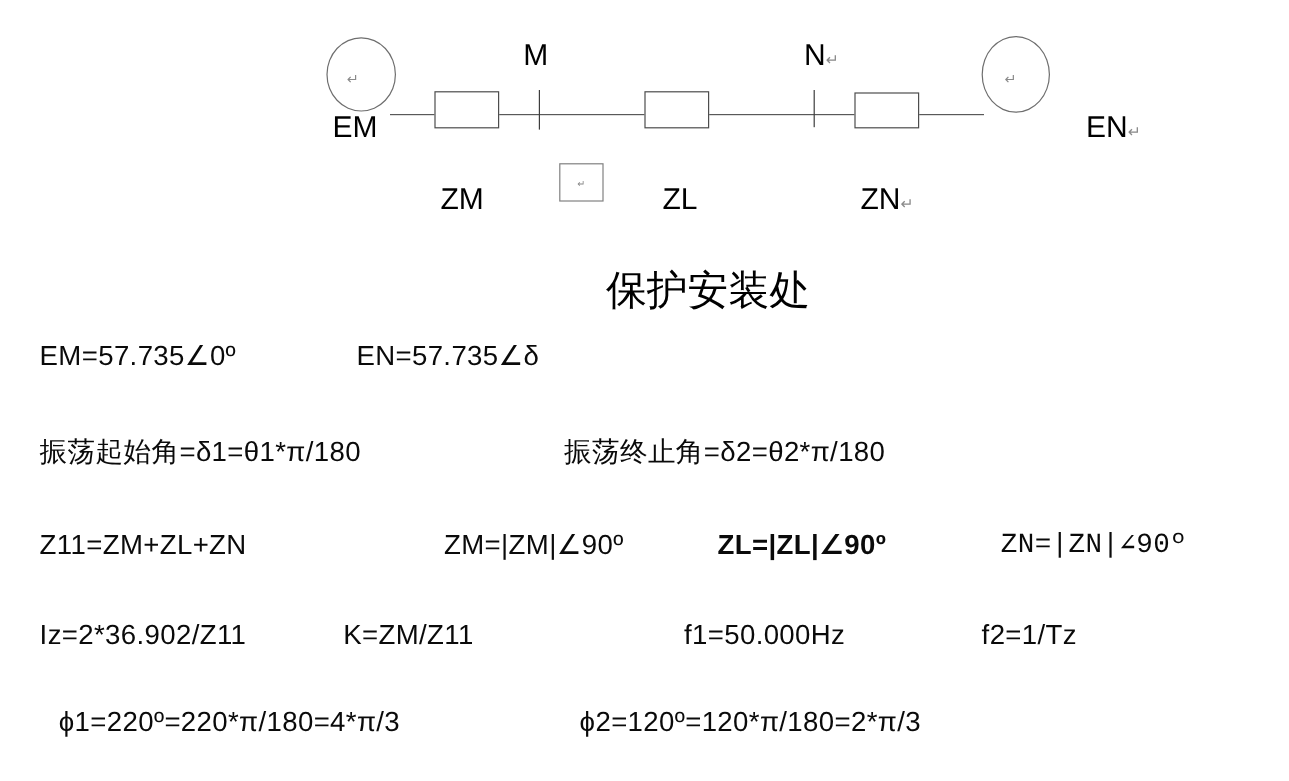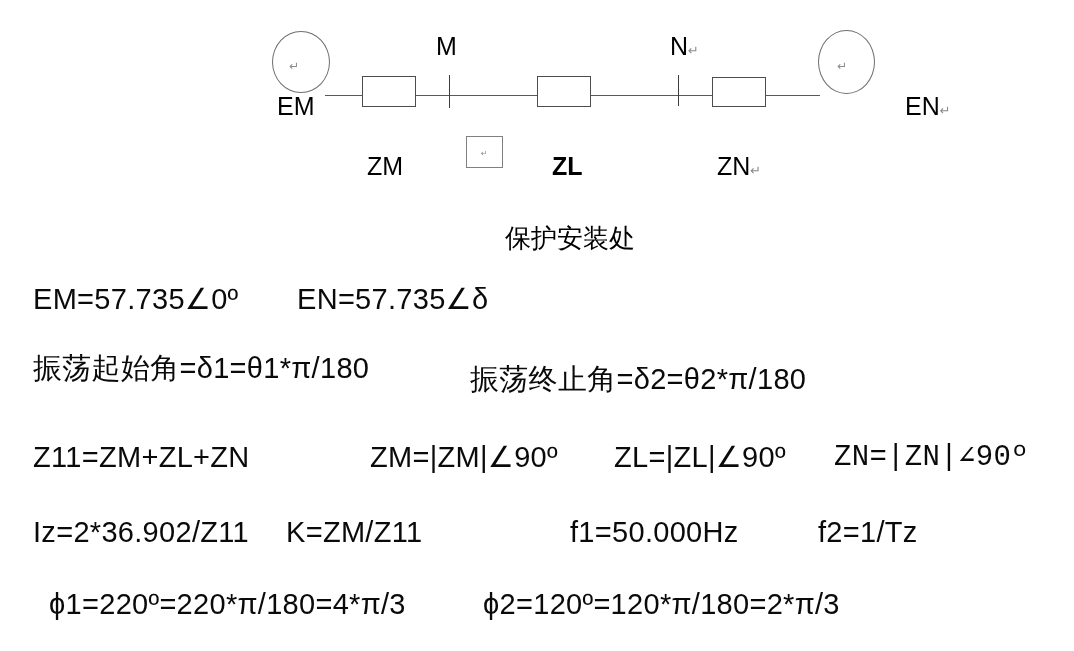--- a/index.html
+++ b/index.html
@@ -9,24 +9,24 @@
   
   .wire{position:absolute;background:#595959;height:1.4px;}
   .gen-circle{position:absolute;border:1.4px solid #6e6e6e;border-radius:50%;background:#fff;}
   .imp-box{position:absolute;border:1.6px solid #4d4d4d;background:#fff;box-sizing:border-box;}
   .bus-tick{position:absolute;width:1.6px;background:#3d3d3d;}
   .prot-box{position:absolute;border:1.6px solid #808080;background:#fff;box-sizing:border-box;}
   .pmark{position:absolute;color:#8a8a8a;font-size:12px;line-height:1;}
   .pmark.tiny{font-size:8px;}
   .dlabel{position:absolute;font-size:25px;line-height:1.1;color:#000;white-space:nowrap;}
   .dlabel .pinline{color:#8a8a8a;font-size:13px;vertical-align:baseline;}
-  .prot-label{position:absolute;font-size:26px;line-height:1.1;color:#000;white-space:nowrap;}
+  .prot-label{position:absolute;font-size:34px;line-height:1.1;color:#000;white-space:nowrap;}
 
   
-  .eq{position:absolute;font-size:29px;line-height:1.15;color:#0a0a0a;white-space:nowrap;
+  .eq{position:absolute;font-size:23px;line-height:1.15;color:#0a0a0a;white-space:nowrap;
       letter-spacing:0.3px;}
 </style>
 </head>
 <body>
 
 <div id="page">
 
   <div>
 
     <div class="wire" style="left:325px;top:94.5px;width:495px;"></div>
@@ -50,38 +50,38 @@
     <div class="dlabel" style="left:232px;top:93px;margin-left:45px;"><span>EM</span></div>
 
     <div class="dlabel" style="left:877px;top:93px;margin-left:28px;"><span>EN</span><span class="pinline">↵</span></div>
 
     <div class="dlabel" style="left:436px;top:33px;">M</div>
 
     <div class="dlabel" style="left:670px;top:33px;"><span>N</span><span class="pinline">↵</span></div>
 
     <div class="dlabel" style="left:367px;top:153px;">ZM</div>
 
-    <div class="dlabel" style="left:552px;top:153px;font-weight:bold;">ZL</div>
+    <div class="dlabel" style="left:552px;top:153px;">ZL</div>
 
     <div class="dlabel" style="left:717px;top:153px;"><span>ZN</span><span class="pinline">↵</span></div>
 
     <div class="prot-label" style="left:505px;top:224px;">保护安装处</div>
   </div>
 
   <div>
 
     <div class="eq" style="left:33px;top:283px;">EM=57.735∠0º</div>
     <div class="eq" style="left:297px;top:283px;">EN=57.735∠δ</div>
 
-    <div class="eq" style="left:33px;top:352px;">振荡起始角=δ1=θ1*π/180</div>
+    <div class="eq" style="left:33px;top:363px;">振荡起始角=δ1=θ1*π/180</div>
     <div class="eq" style="left:470px;top:363px;">振荡终止角=δ2=θ2*π/180</div>
 
     <div class="eq" style="left:33px;top:441px;">Z11=ZM+ZL+ZN</div>
     <div class="eq" style="left:370px;top:441px;">ZM=|ZM|∠90º</div>
-    <div class="eq" style="left:614px;top:441px;">ZL=|ZL|∠90º</div>
+    <div class="eq" style="left:598px;top:441px;font-weight:bold;">ZL=|ZL|∠90º</div>
     <div class="eq" style="left:834px;top:441px;font-family:Liberation Mono, monospace;">ZN=|ZN|∠90º</div>
 
     <div class="eq" style="left:33px;top:516px;">Iz=2*36.902/Z11</div>
     <div class="eq" style="left:286px;top:516px;">K=ZM/Z11</div>
     <div class="eq" style="left:570px;top:516px;text-align:center;">f1=50.000Hz</div>
     <div class="eq" style="left:818px;top:516px;">f2=1/Tz</div>
 
     <div class="eq" style="left:49px;top:588px;">ϕ1=220º=220*π/180=4*π/3</div>
     <div class="eq" style="left:483px;top:588px;">ϕ2=120º=120*π/180=2*π/3</div>
   </div>

